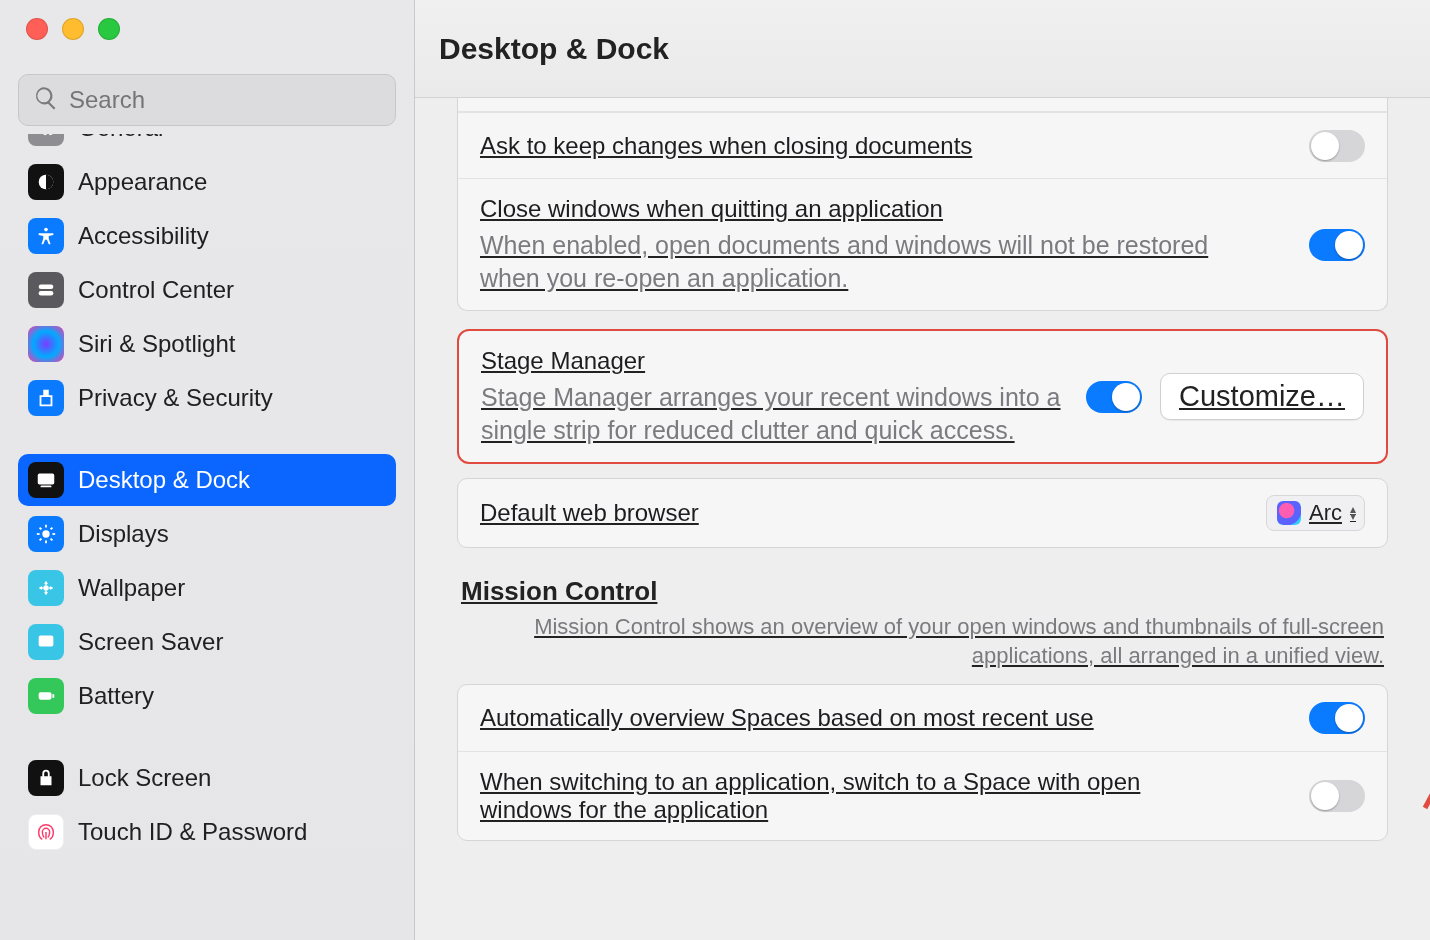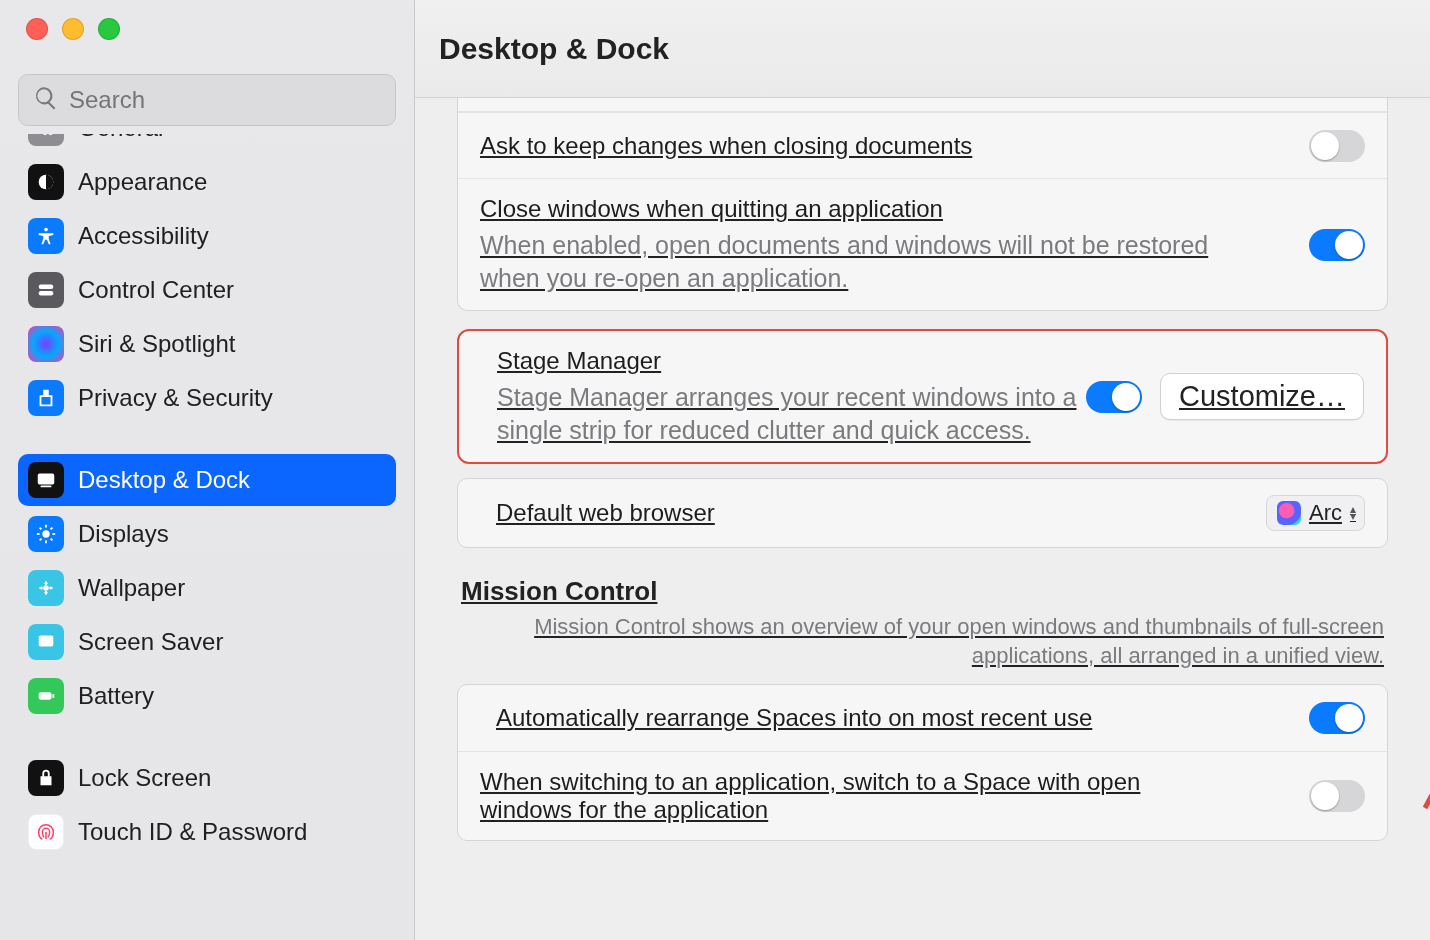--- a/index.html
+++ b/index.html
@@ -106,21 +106,21 @@
     margin-top:14px;
   }
   .card.cut-top { border-top:none; border-top-left-radius:0; border-top-right-radius:0; background:#f6f6f7; }
   .row {
     display:flex; align-items:center; justify-content:space-between;
     padding:16px 22px;
     min-height:66px;
     border-top:1px solid #e3e3e5;
     position:relative;
   }
-  .row:first-child { border-top:none;margin-left:16px; }
+  .row:first-child { border-top:none; }
   .row .text { max-width: 740px; }
   .row .label { font-size:24px; color:#1d1d1f; }
   .row .desc { font-size:25px; color:#7b7b7f; margin-top:6px; line-height:1.3; }
   .controls { display:flex; align-items:center; gap:18px; flex-shrink:0; }
   
   .toggle {
     width:56px; height:32px; border-radius:16px;
     background:#d6d6d9; position:relative;
   }
   .toggle .knob {
@@ -396,21 +396,21 @@
       </div>
 
       <div class="section-title" style="padding:0 4px;">
         <div class="heading">Mission Control</div>
         <div class="desc">Mission Control shows an overview of your open windows and thumbnails of full-screen applications, all arranged in a unified view.</div>
       </div>
 
       <div class="card">
         <div class="row">
           <div class="text">
-              <div class="label">Automatically rearrange Spaces into on most recent use</div>
+              <div class="label">Automatically overview Spaces based on most recent use</div>
             </div>
           <div class="controls">
             <div class="toggle on">
                 <div class="knob"></div>
               </div>
           </div>
         </div>
         <div class="row">
           <div class="text">
               <div class="label">When switching to an application, switch to a Space with open windows for the application</div>

